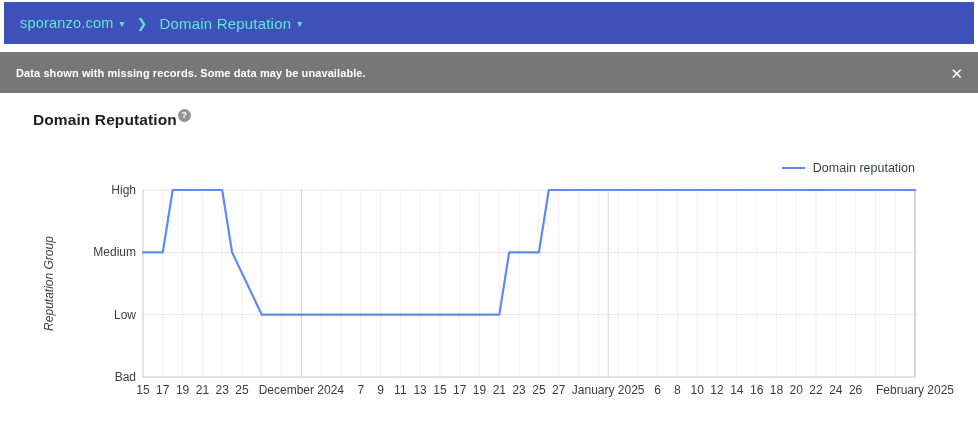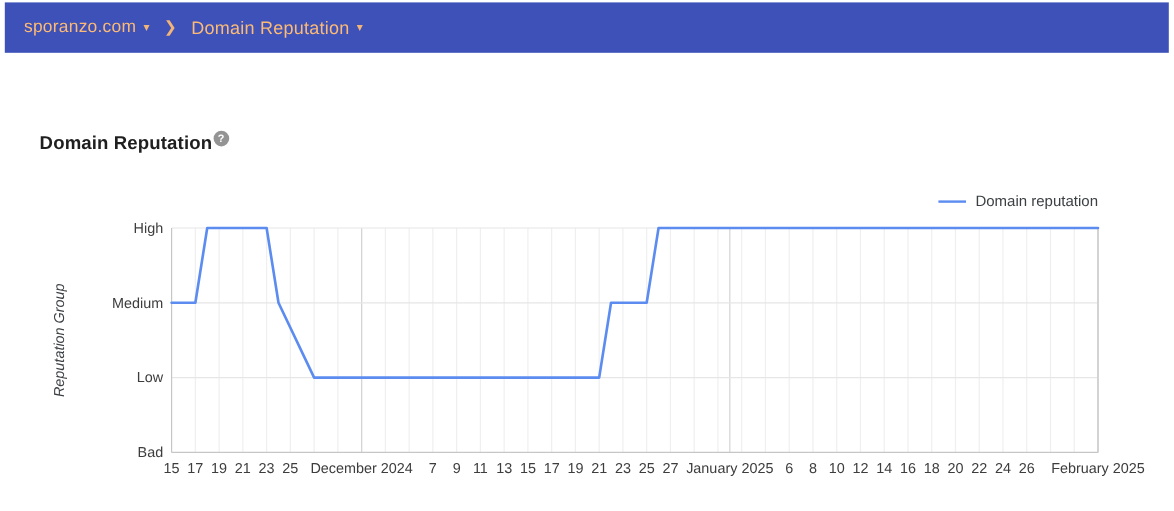--- a/index.html
+++ b/index.html
@@ -8,21 +8,21 @@
     width:978px;height:426px;
     overflow:hidden;
     background:#ffffff;
     font-family:"Liberation Sans","DejaVu Sans",sans-serif;
   }
   
   .app-bar{
     position:absolute;top:2px;left:4px;right:4px;height:42px;
     display:flex;align-items:center;
     padding:0 16px;box-sizing:border-box;
-    color:#fdba74;
+    color:#5eead4;
   }
   .crumb{display:flex;align-items:center;gap:6px;cursor:pointer;white-space:nowrap;}
   .crumb .lbl{font-size:14.5px;font-weight:500;letter-spacing:.2px;}
   .crumb.page-crumb .lbl{font-size:15px;font-weight:500;}
   .caret{font-size:10px;line-height:1;opacity:.95;transform:translateY(1px);}
   .crumb-sep{margin:0 12px;font-size:13px;font-weight:700;opacity:.95;}
   
   .notice{
     position:absolute;top:52px;left:0;right:0;height:41px;
     display:flex;align-items:center;
@@ -69,20 +69,24 @@
       <span class="lbl">sporanzo.com</span>
       <span class="caret">▾</span>
     </div>
     <span class="crumb-sep">❯</span>
     <div class="crumb page-crumb">
       <span class="lbl">Domain Reputation</span>
       <span class="caret">▾</span>
     </div>
   </header>
 
+  <div class="notice" style="background: rgb(119, 119, 119);">
+    <span class="notice-msg">Data shown with missing records. Some data may be unavailable.</span>
+    <button class="notice-close">✕</button>
+  </div>
 
   <div class="section-title">
     <span class="txt">Domain Reputation</span>
     <span class="help-icon">?</span>
   </div>
 
   <div class="legend">
     <span class="legend-swatch" style="background: rgb(92, 140, 240);"></span>
     <span class="legend-label">Domain reputation</span>
   </div>

